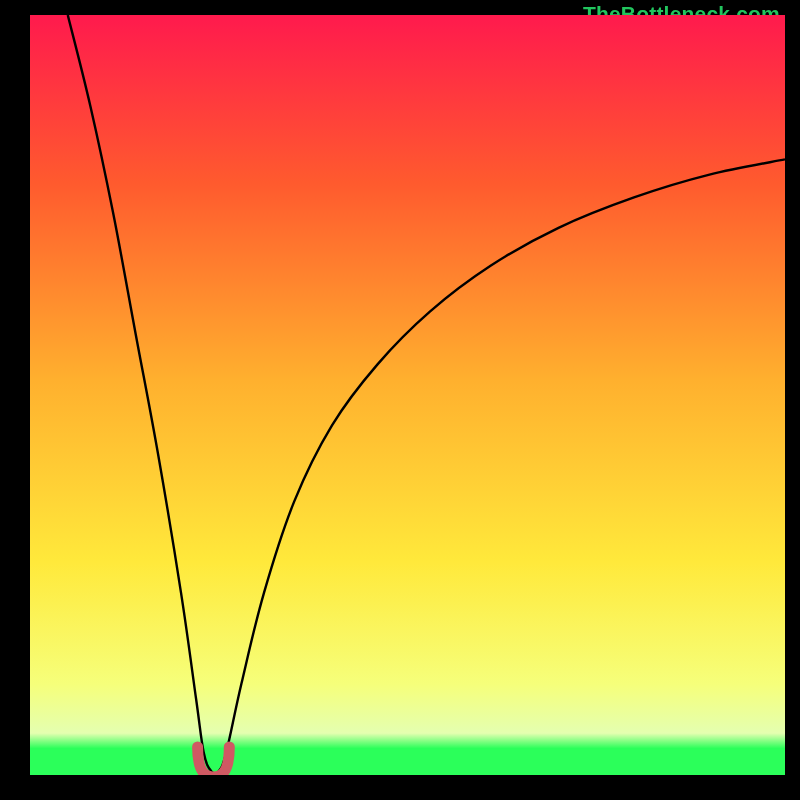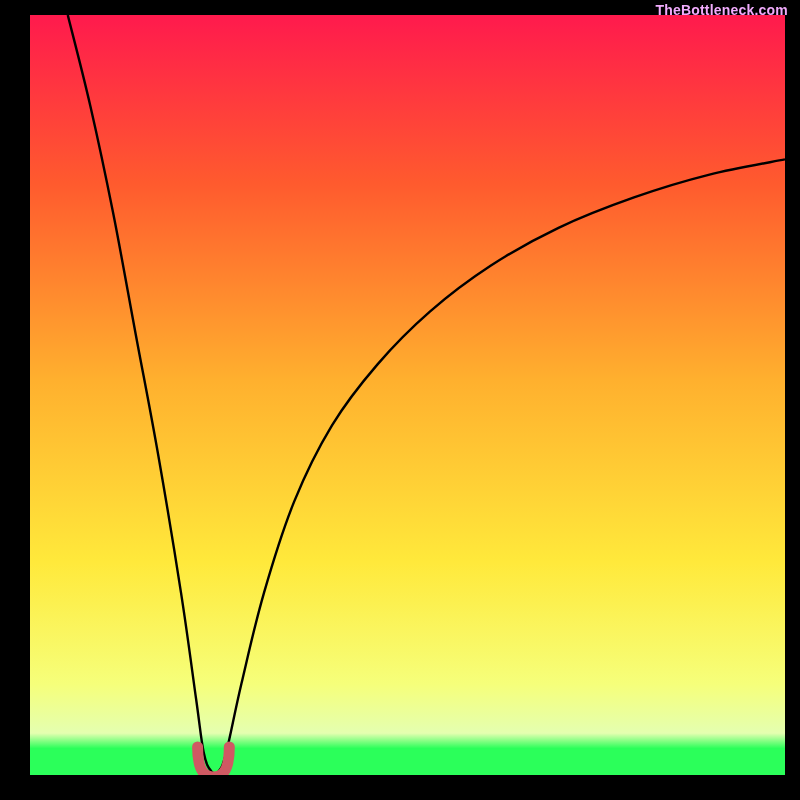--- a/index.html
+++ b/index.html
@@ -26,23 +26,23 @@
     overflow: hidden;
   }
   .plot svg {
     display: block;
     width: 100%;
     height: 100%;
   }
   .watermark {
     position: absolute;
     top: 2px;
-    right: 12px;
-    color: #f0abfc;
-    font-size: 14px;
+    right: 20px;
+    color: #22c55e;
+    font-size: 21px;
     font-weight: 600;
     letter-spacing: 0.2px;
     user-select: none;
   }
 </style>
 </head>
 <body>
 
 <div class="stage">
 

